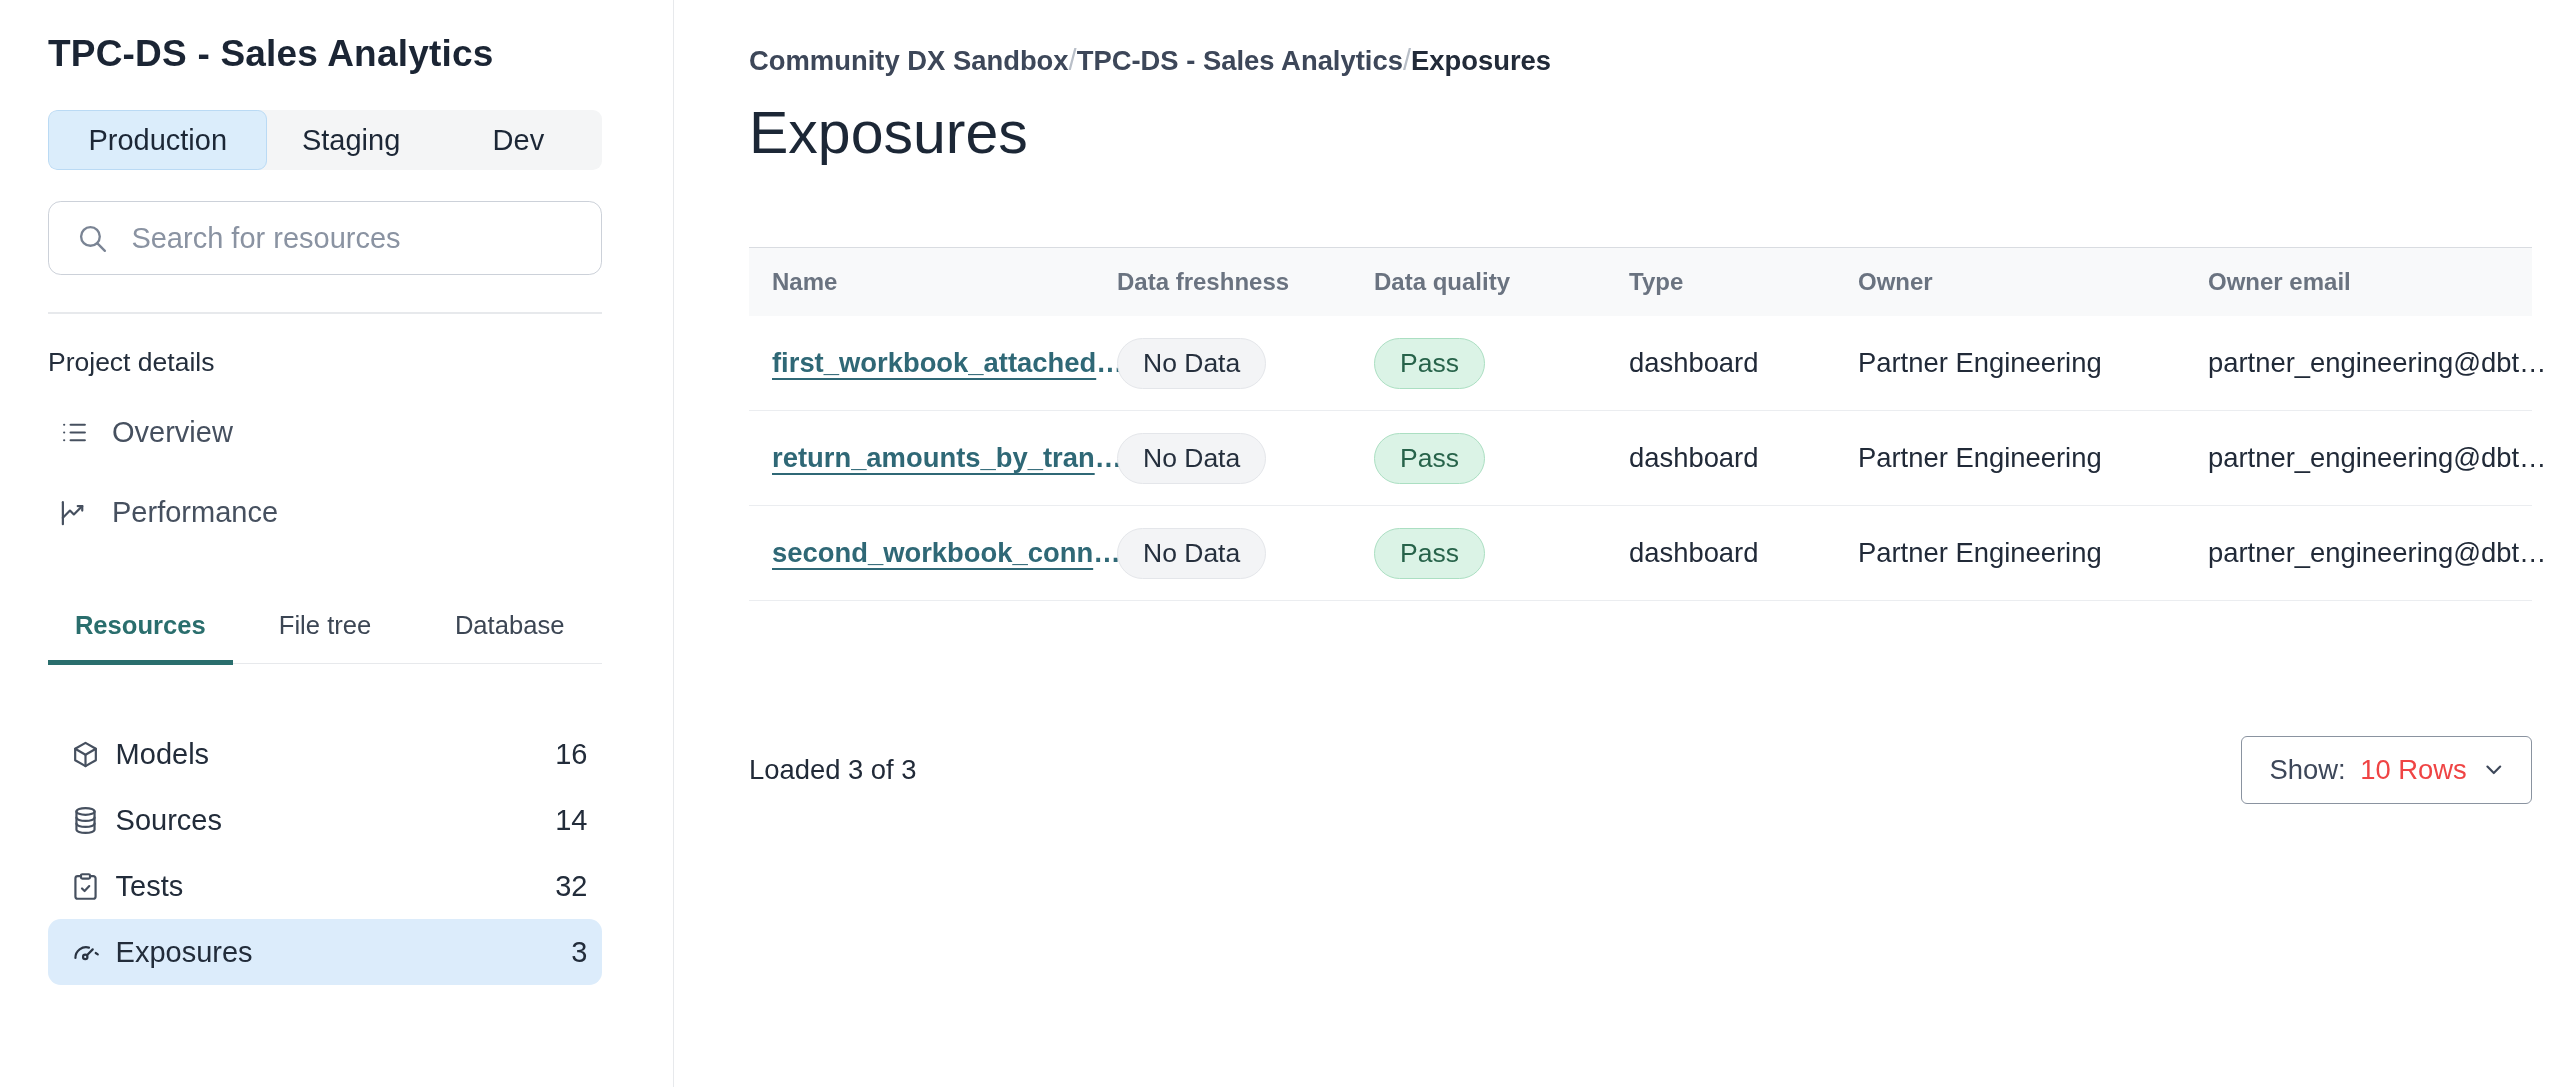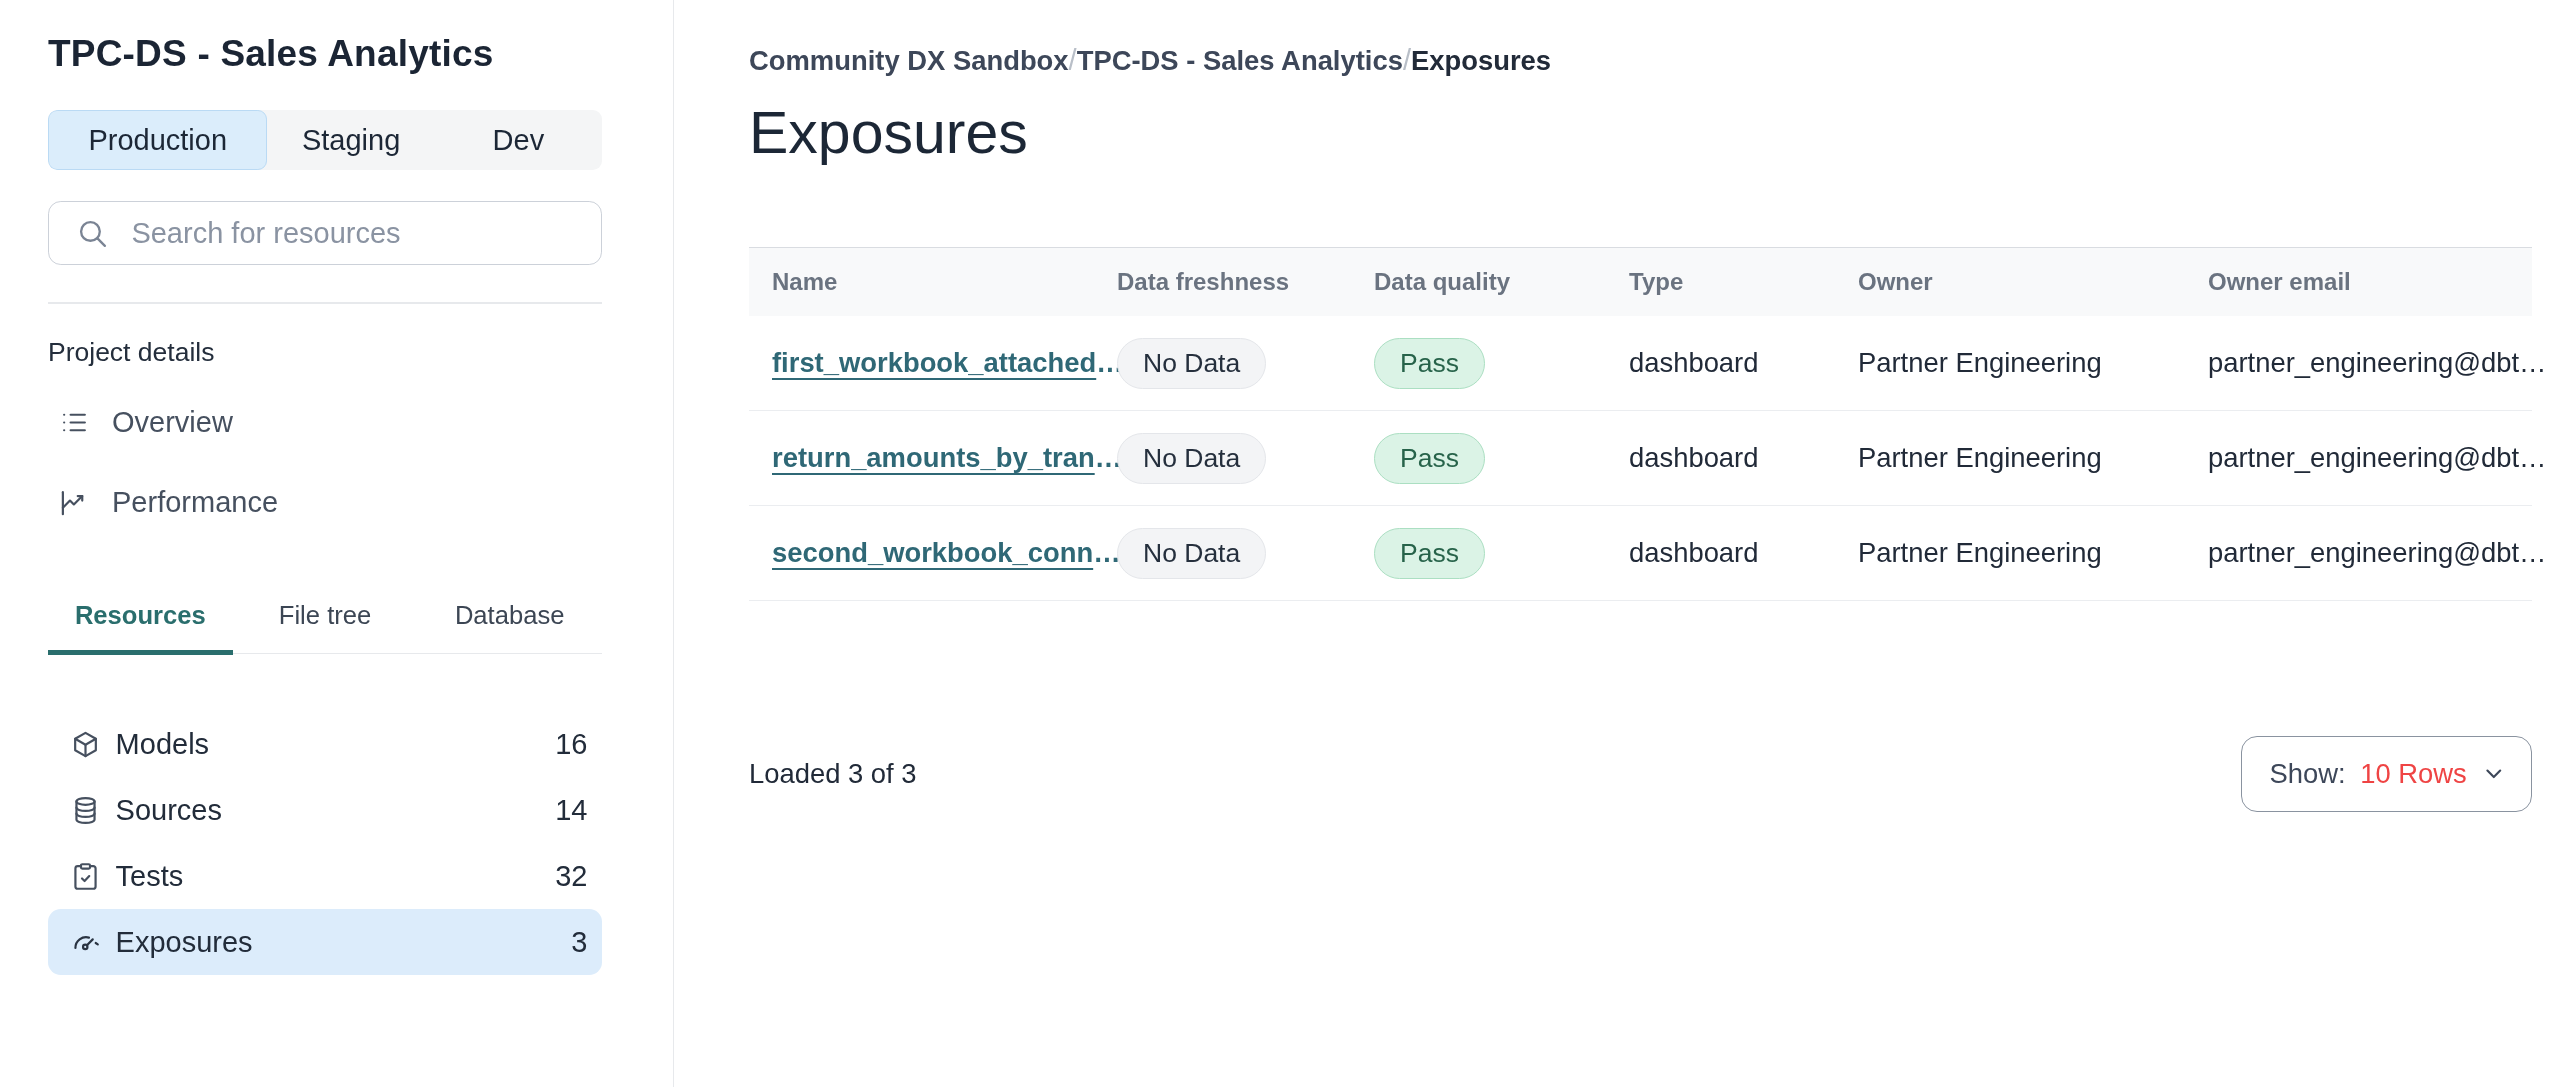--- a/index.html
+++ b/index.html
@@ -24,21 +24,21 @@
   }
   .env-tab {
     flex:1; display:flex; align-items:center; justify-content:center;
     font-size:29px; color:#1c2736; cursor:pointer; border-radius:9.1px;
   }
   .env-tab.active {
     flex:1.3; background:#dbedfb; border:1.8px solid #badaf4; font-weight:400;
   }
 
   .search-box {
-    margin-top:31px; height:64px; border:1.8px solid #ccd1d9; border-radius:12.8px;
+    margin-top:31px; height:74px; border:1.8px solid #ccd1d9; border-radius:12.8px;
     display:flex; align-items:center; padding:0 22px 0 27.4px; gap:22px; background:#fff;
   }
   .search-box input {
     border:none; outline:none; font-size:29px; color:#1d2633; flex:1;
     font-family:"Liberation Sans", sans-serif; background:transparent;
   }
   .search-box input::placeholder { color:#8a93a2; }
 
   .sb-divider { margin-top:37px; height:1.8px; background:#e7e9ec; }
 
@@ -102,21 +102,21 @@
     height:51px; padding:0 25px; border-radius:27.4px; font-size:26.5px;
   }
   .pill-gray { background:#f3f4f6; border:1.8px solid #e4e6ea; color:#252f3d; }
   .pill-green { background:#dbf3e6; border:1.8px solid #abdfc2; color:#27634a; }
 
   .table-footer {
     margin-top:135px; width:1783px; display:flex; align-items:center; justify-content:space-between;gap:28px;
   }
   .loaded-text { font-size:27.4px; color:#212a38; }
   .show-select {
-    height:76px; border:1.8px solid #8a93a0; border-radius:16px; background:#fff;
+    height:68px; border:1.8px solid #8a93a0; border-radius:6px; background:#fff;
     display:flex; align-items:center; gap:14.6px; padding:0 24px 0 27.4px;
     font-size:27.4px; cursor:pointer;
   }
   .show-select .lbl { color:#3d4759; }
   .show-select .val { color:#ef4444; }
 
   .ic { stroke:#46505f; fill:none; stroke-width:1.7; stroke-linecap:round; stroke-linejoin:round; }
   .ic-dark { stroke:#2a3442; }
 </style>
 </head>

